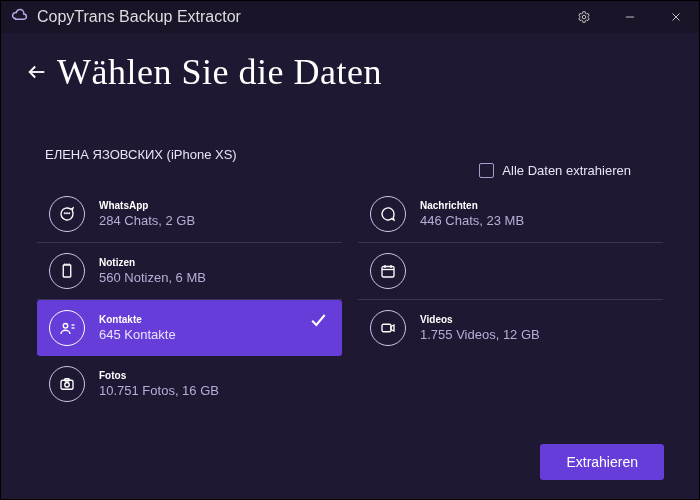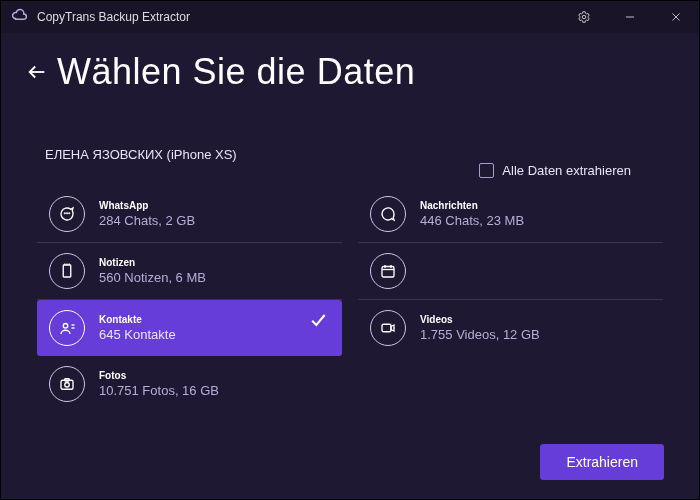--- a/index.html
+++ b/index.html
@@ -12,38 +12,39 @@
     color: #fff;
     overflow: hidden;
     border: 1px solid #000;
   }
   .titlebar {
     height: 32px;
     background: #1a1429;
     display: flex;
     align-items: center;
     padding: 0 0 0 10px;
-    font-size: 12px;
+    font-size: 16px;
     color: #ddd;
   }
   .titlebar .logo {
     width: 18px; height: 18px;
     margin-right: 8px;
     display: inline-flex; align-items: center; justify-content: center;
   }
   .titlebar .spacer { flex: 1; }
   .winbtn {
     width: 46px; height: 32px;
     display: flex; align-items: center; justify-content: center;
     color: #ccc;
   }
   .winbtn svg { width: 14px; height: 14px; }
   .header {
     display: flex; align-items: center;
     padding: 18px 22px 6px 22px;
+    font-family: Liberation Serif, serif;
   }
   .back {
     width: 28px; height: 28px;
     display: flex; align-items: center; justify-content: center;
     color: #fff; margin-right: 6px;
   }
   .title {
     font-size: 36px;
     font-weight: 300;
     letter-spacing: 0.5px;

